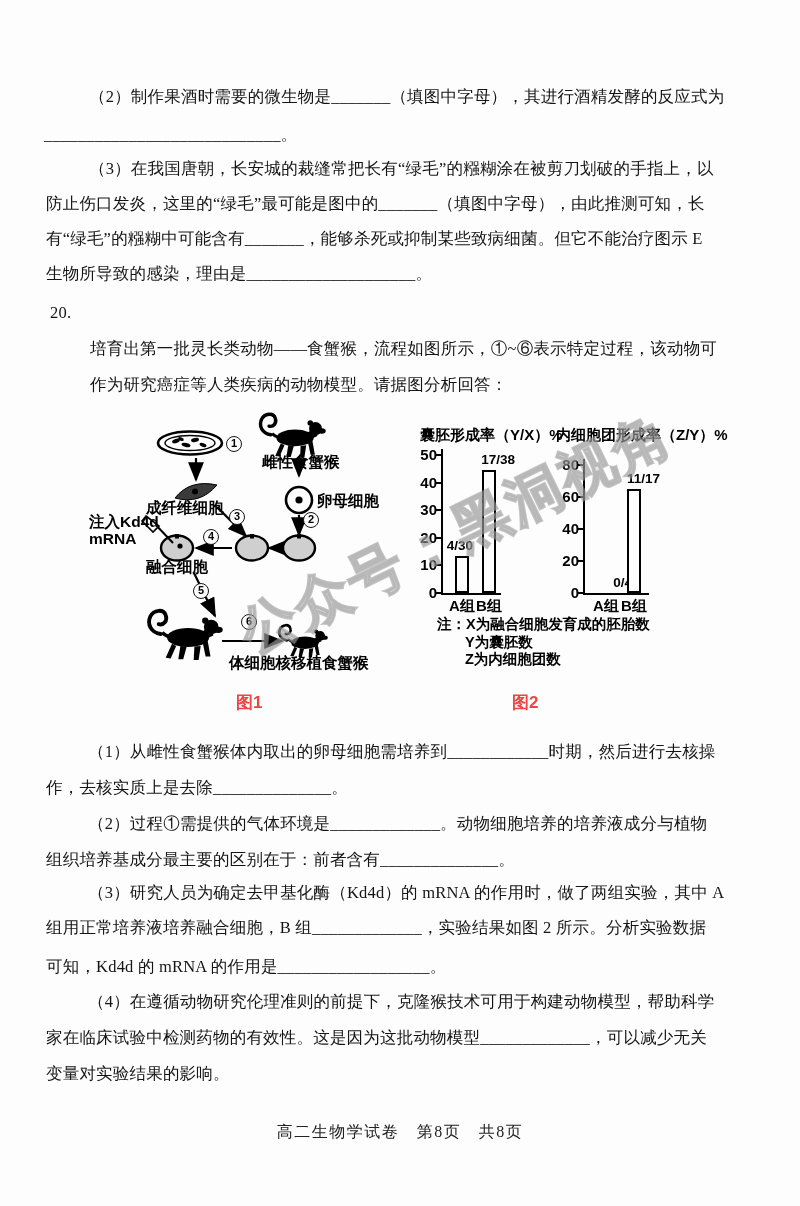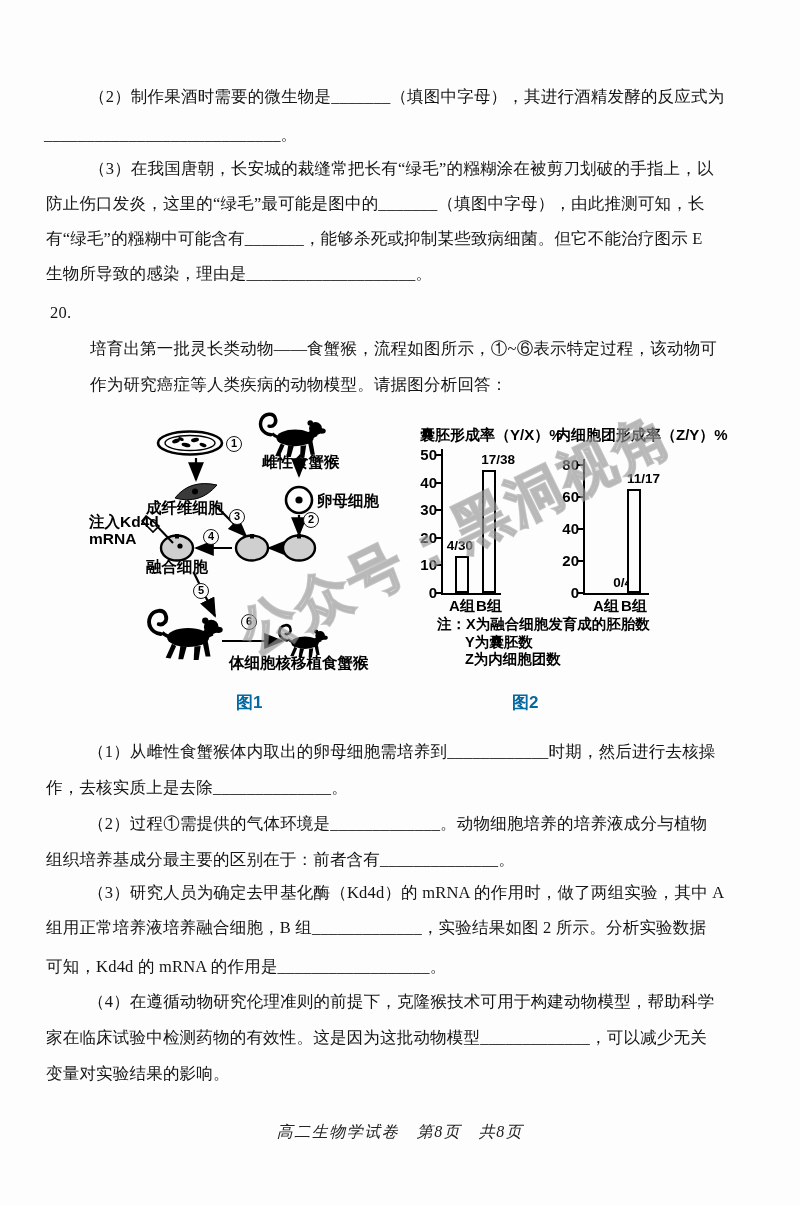--- a/index.html
+++ b/index.html
@@ -1,21 +1,21 @@
 <!DOCTYPE html>
 <html><head>
 <meta charset="utf-8">
 <style>
   html,body{margin:0;padding:0;background:#e8e8e8}
   .page{position:relative;width:800px;height:1206px;background:#fdfdfd;margin:0 auto;
         font-family:"Liberation Serif","DejaVu Serif",serif;color:#141414;overflow:hidden}
   .ln{position:absolute;font-size:16.5px;line-height:22px;white-space:nowrap;letter-spacing:.2px}
   .blab{position:absolute;font-family:"Liberation Sans","DejaVu Sans",sans-serif;font-weight:700;
         font-size:15.5px;white-space:nowrap;color:#000}
-  .cap{position:absolute;font-family:"Liberation Sans","DejaVu Sans",sans-serif;font-weight:700;font-size:17px;color:#0369a1}
+  .cap{position:absolute;font-family:"Liberation Sans","DejaVu Sans",sans-serif;font-weight:700;font-size:17px;color:#ef4444}
   .cnum{position:absolute;width:16px;height:16px;border:1.6px solid #151515;border-radius:50%;
         font-family:"Liberation Sans",sans-serif;font-size:11px;font-weight:700;line-height:13px;
         text-align:center;background:#fdfdfd;box-sizing:border-box;color:#000}
   .figsvg{position:absolute;left:80px;top:410px}
   .chart{position:absolute;width:170px}
   .chart-title{font-family:"Liberation Sans",sans-serif;font-weight:700;font-size:15px;
                white-space:nowrap;height:21px;color:#000}
   .plot{position:relative;height:178px}
   .yaxis,.xaxis,.tickm{position:absolute;background:#000}
   .tickl{position:absolute;font-family:"Liberation Sans",sans-serif;font-weight:700;font-size:15px;
@@ -27,21 +27,21 @@
         text-align:center;white-space:nowrap;color:#000}
   .note{position:absolute;left:437px;top:616px;font-family:"Liberation Sans",sans-serif;
         font-weight:700;font-size:14.5px;line-height:17.5px;color:#000}
   .note-line1{display:flex}
   .note-ind{margin-left:28px}
   .wm{position:absolute;left:260px;top:596px;height:74px;transform:rotate(-26deg);
       transform-origin:0 100%;font-family:"Liberation Sans",sans-serif;font-weight:700;
       font-size:56px;letter-spacing:3px;white-space:nowrap;color:rgba(165,165,165,.30);
       -webkit-text-stroke:2px rgba(150,150,150,.55);pointer-events:none}
   .footer{position:absolute;left:0;right:0;top:1122px;text-align:center;font-size:16px;
-          font-style:italic;letter-spacing:1.5px;color:#222}
+          letter-spacing:1.5px;color:#222}
 </style>
 </head>
 <body>
 
 <div class="page">
 
   <div class="ln" style="left:89px;top:86px">（2）制作果酒时需要的微生物是_______（填图中字母），其进行酒精发酵的反应式为</div>
   <div class="ln" style="left:44px;top:124px">____________________________。</div>
   <div class="ln" style="left:89px;top:158px">（3）在我国唐朝，长安城的裁缝常把长有“绿毛”的糨糊涂在被剪刀划破的手指上，以</div>
   <div class="ln" style="left:46px;top:193px">防止伤口发炎，这里的“绿毛”最可能是图中的_______（填图中字母），由此推测可知，长</div>

